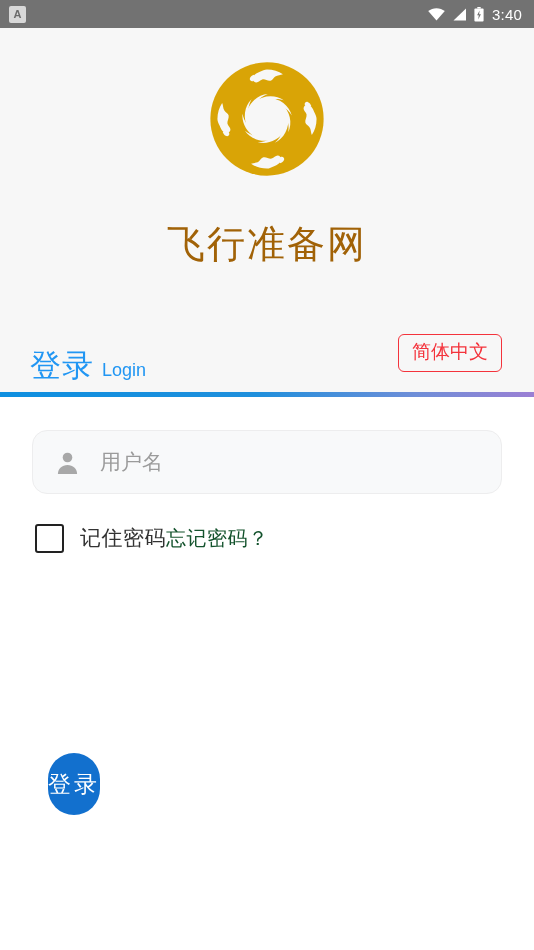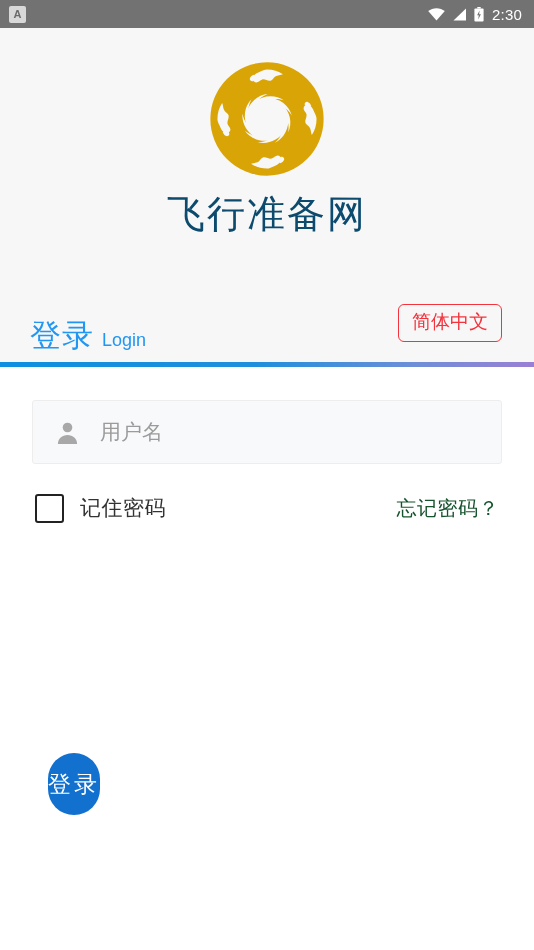--- a/index.html
+++ b/index.html
@@ -76,23 +76,23 @@
     display: flex;
     justify-content: center;
     align-items: center;
     height: 128px;
   }
   .logo-svg { width: 118px; height: 118px; display: block; }
 
   .app-title {
     text-align: center;
     font-size: 38px;
-    color: #0c4a6e;
+    color: #a16207;
     letter-spacing: 2px;
-    margin-top: 6px;
+    margin-top: 36px;
     font-weight: 400;
   }
 
   
   .tab-row {
     height: 78px;
     background: #f7f7f7;
     display: flex;
     align-items: center;
     padding: 0 32px 0 30px;
@@ -149,21 +149,21 @@
     padding: 0 32px;
     display: flex;
     flex-direction: column;
   }
 
   .field {
     margin-top: 33px;
     height: 64px;
     background: #f8f9fa;
     border: 1px solid #ededee;
-    border-radius: 3px;
+    border-radius: 15px;
     display: flex;
     align-items: center;
     padding: 0 22px;
     gap: 20px;
   }
   .field-icon { flex: 0 0 auto; display: flex; align-items: center; }
   .icon-user { width: 25px; height: 25px; display: block; }
   .icon-lock { width: 23px; height: 25px; display: block; }
   .field-input {
     border: 0;
@@ -175,21 +175,20 @@
     width: 100%;
     height: 100%;
   }
   .field-input::placeholder { color: #9b9b9b; opacity: 1; }
 
   .options-row {
     margin-top: 22px;
     height: 44px;
     display: flex;
     align-items: center;
-    justify-content: space-between;
     padding: 0 3px;
   }
   .remember {
     display: flex;
     align-items: center;
     gap: 16px;
   }
   .checkbox {
     width: 29px;
     height: 29px;
@@ -250,21 +249,21 @@
             <path d="M14 0.5v12H1.5z" fill="#ffffff"></path>
           </svg>
       </span>
       <span>
         <svg class="icon-battery" viewBox="0 0 10 15">
           <rect x="3.3" y="0" width="3.4" height="1.5" fill="#ffffff"></rect>
           <rect x="0.4" y="1.4" width="9.2" height="13.2" rx="1" fill="#ffffff"></rect>
           <path d="M5.6 3.4 3.1 8.2h1.7L4.2 12.4 6.9 7.3H5.1z" fill="#727272"></path>
         </svg>
       </span>
-      <span class="status-time">2:30</span>
+      <span class="status-time">3:40</span>
     </div>
   </div>
 
   <div class="top-panel">
     <div class="logo-wrap">
       <svg class="logo-svg" viewBox="0 0 200 200">
         <defs>
           <mask id="ringmask">
             <rect width="200" height="200" fill="#000"></rect>
             <circle cx="100" cy="100" r="96" fill="#fff"></circle>

